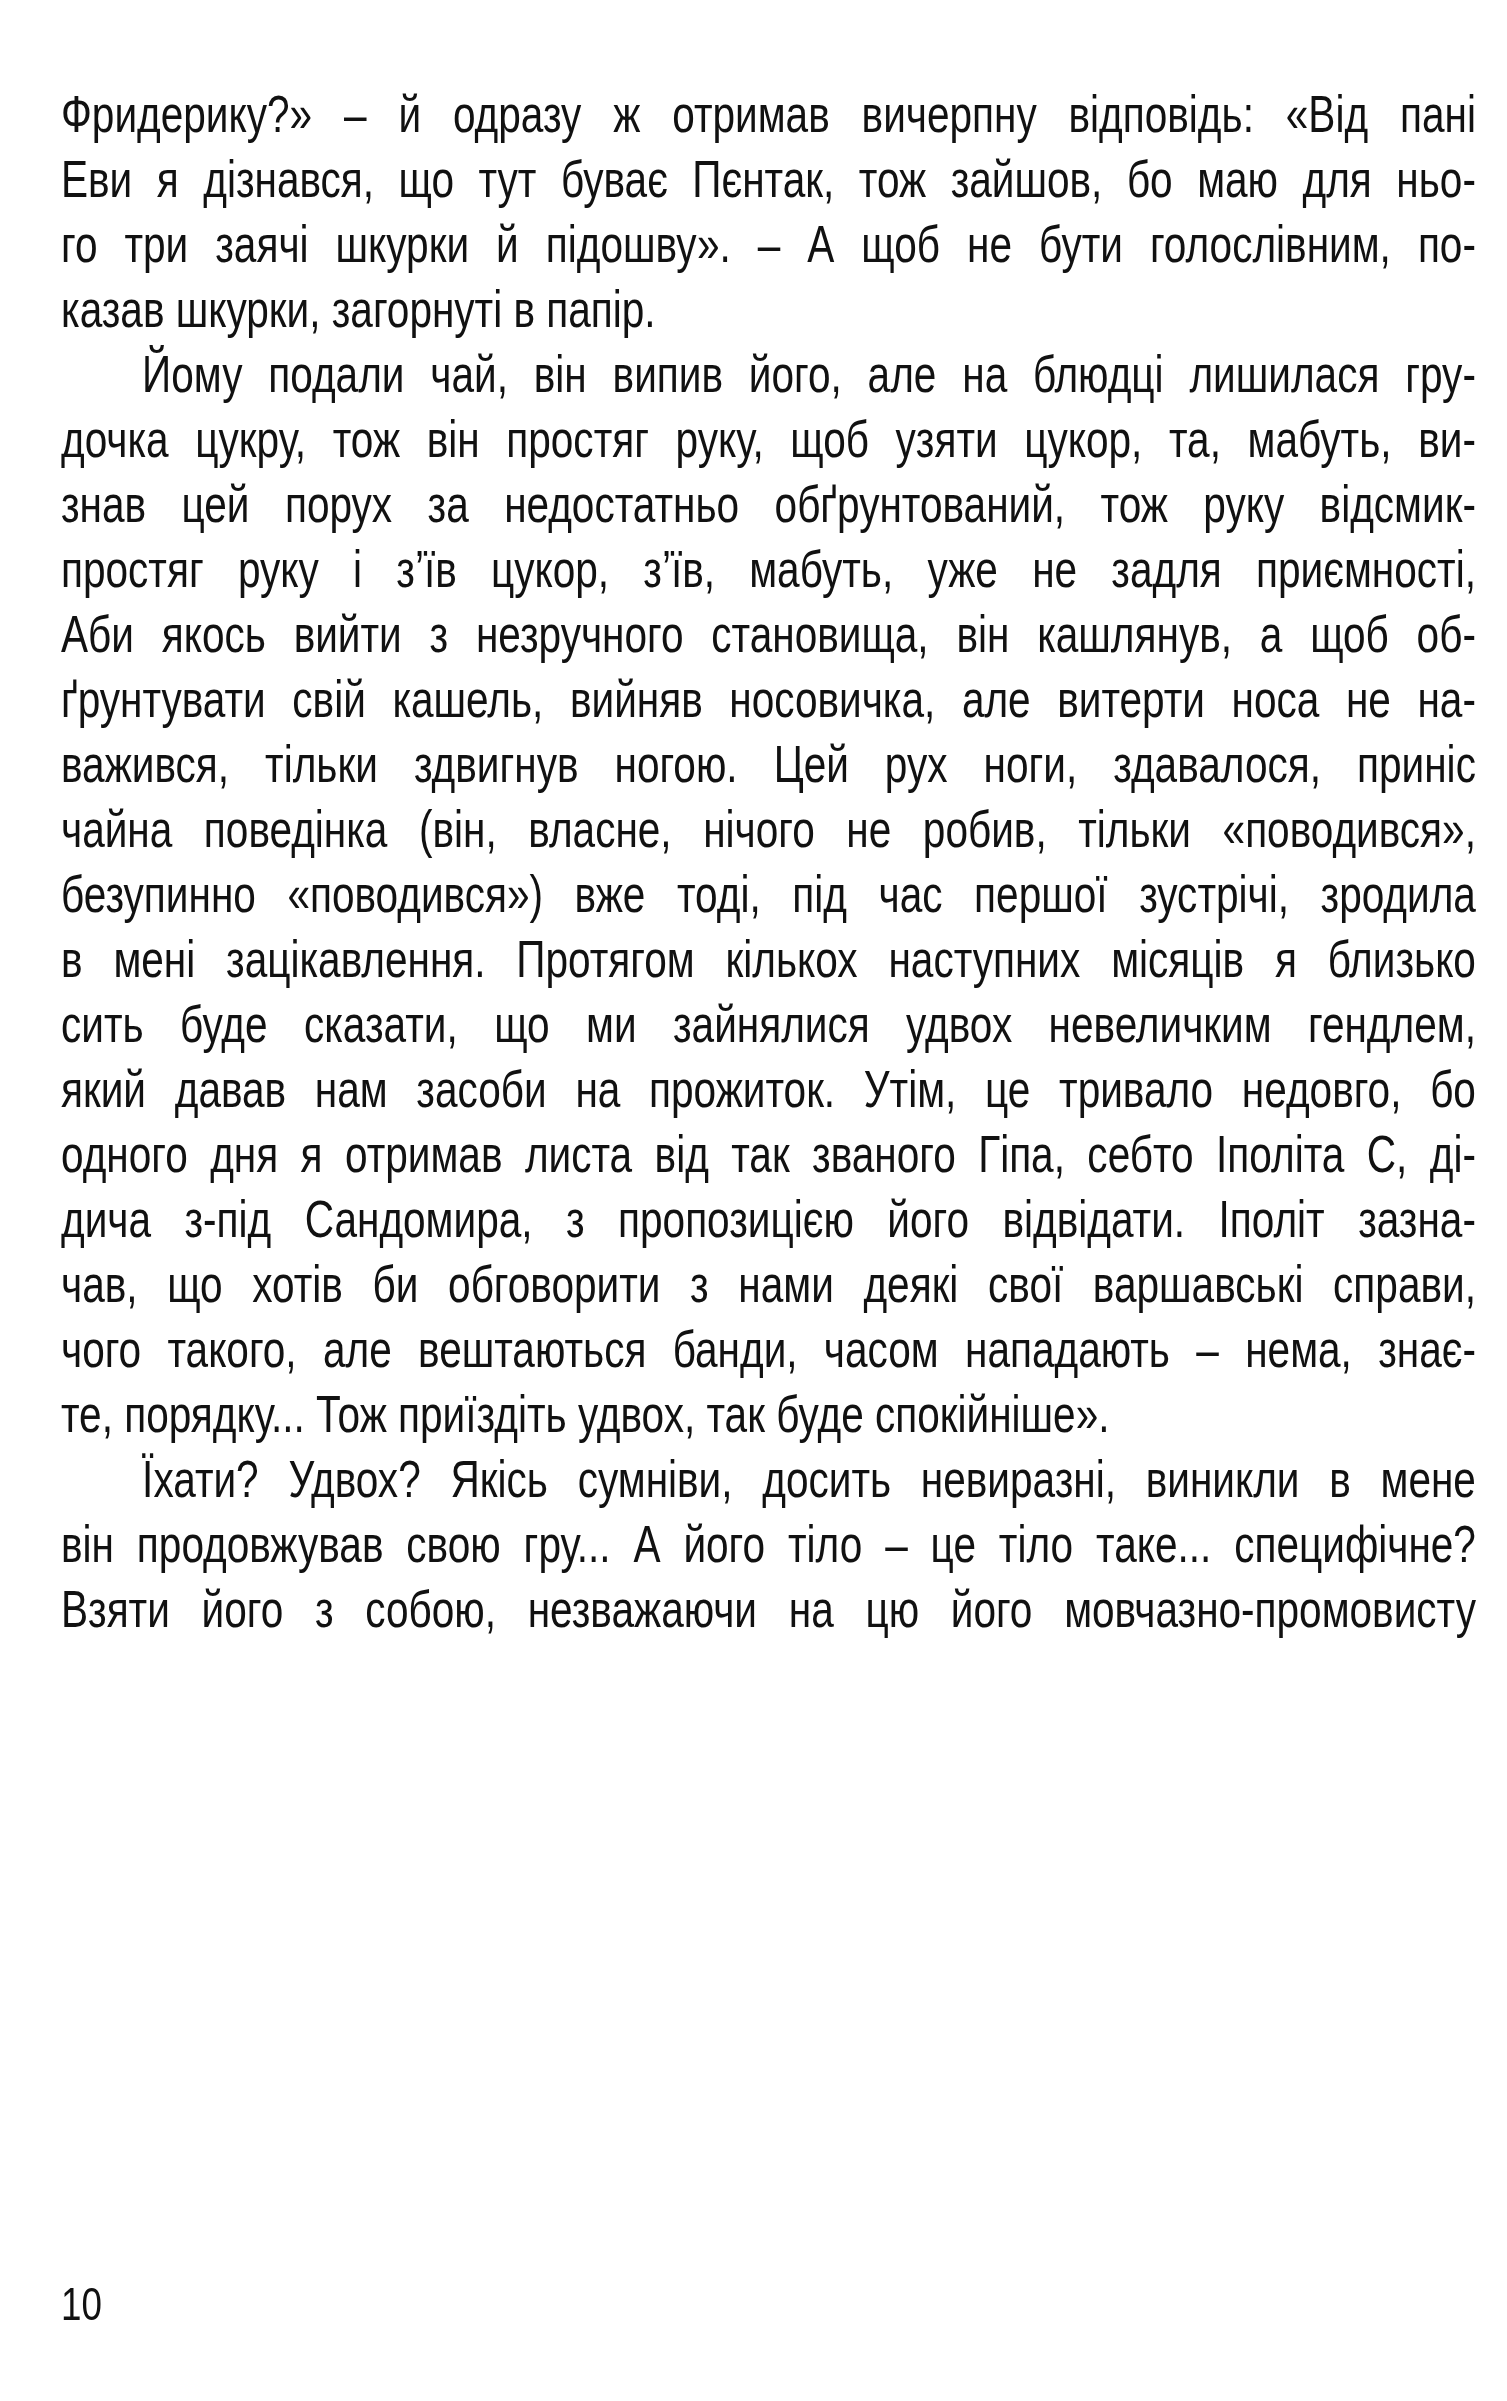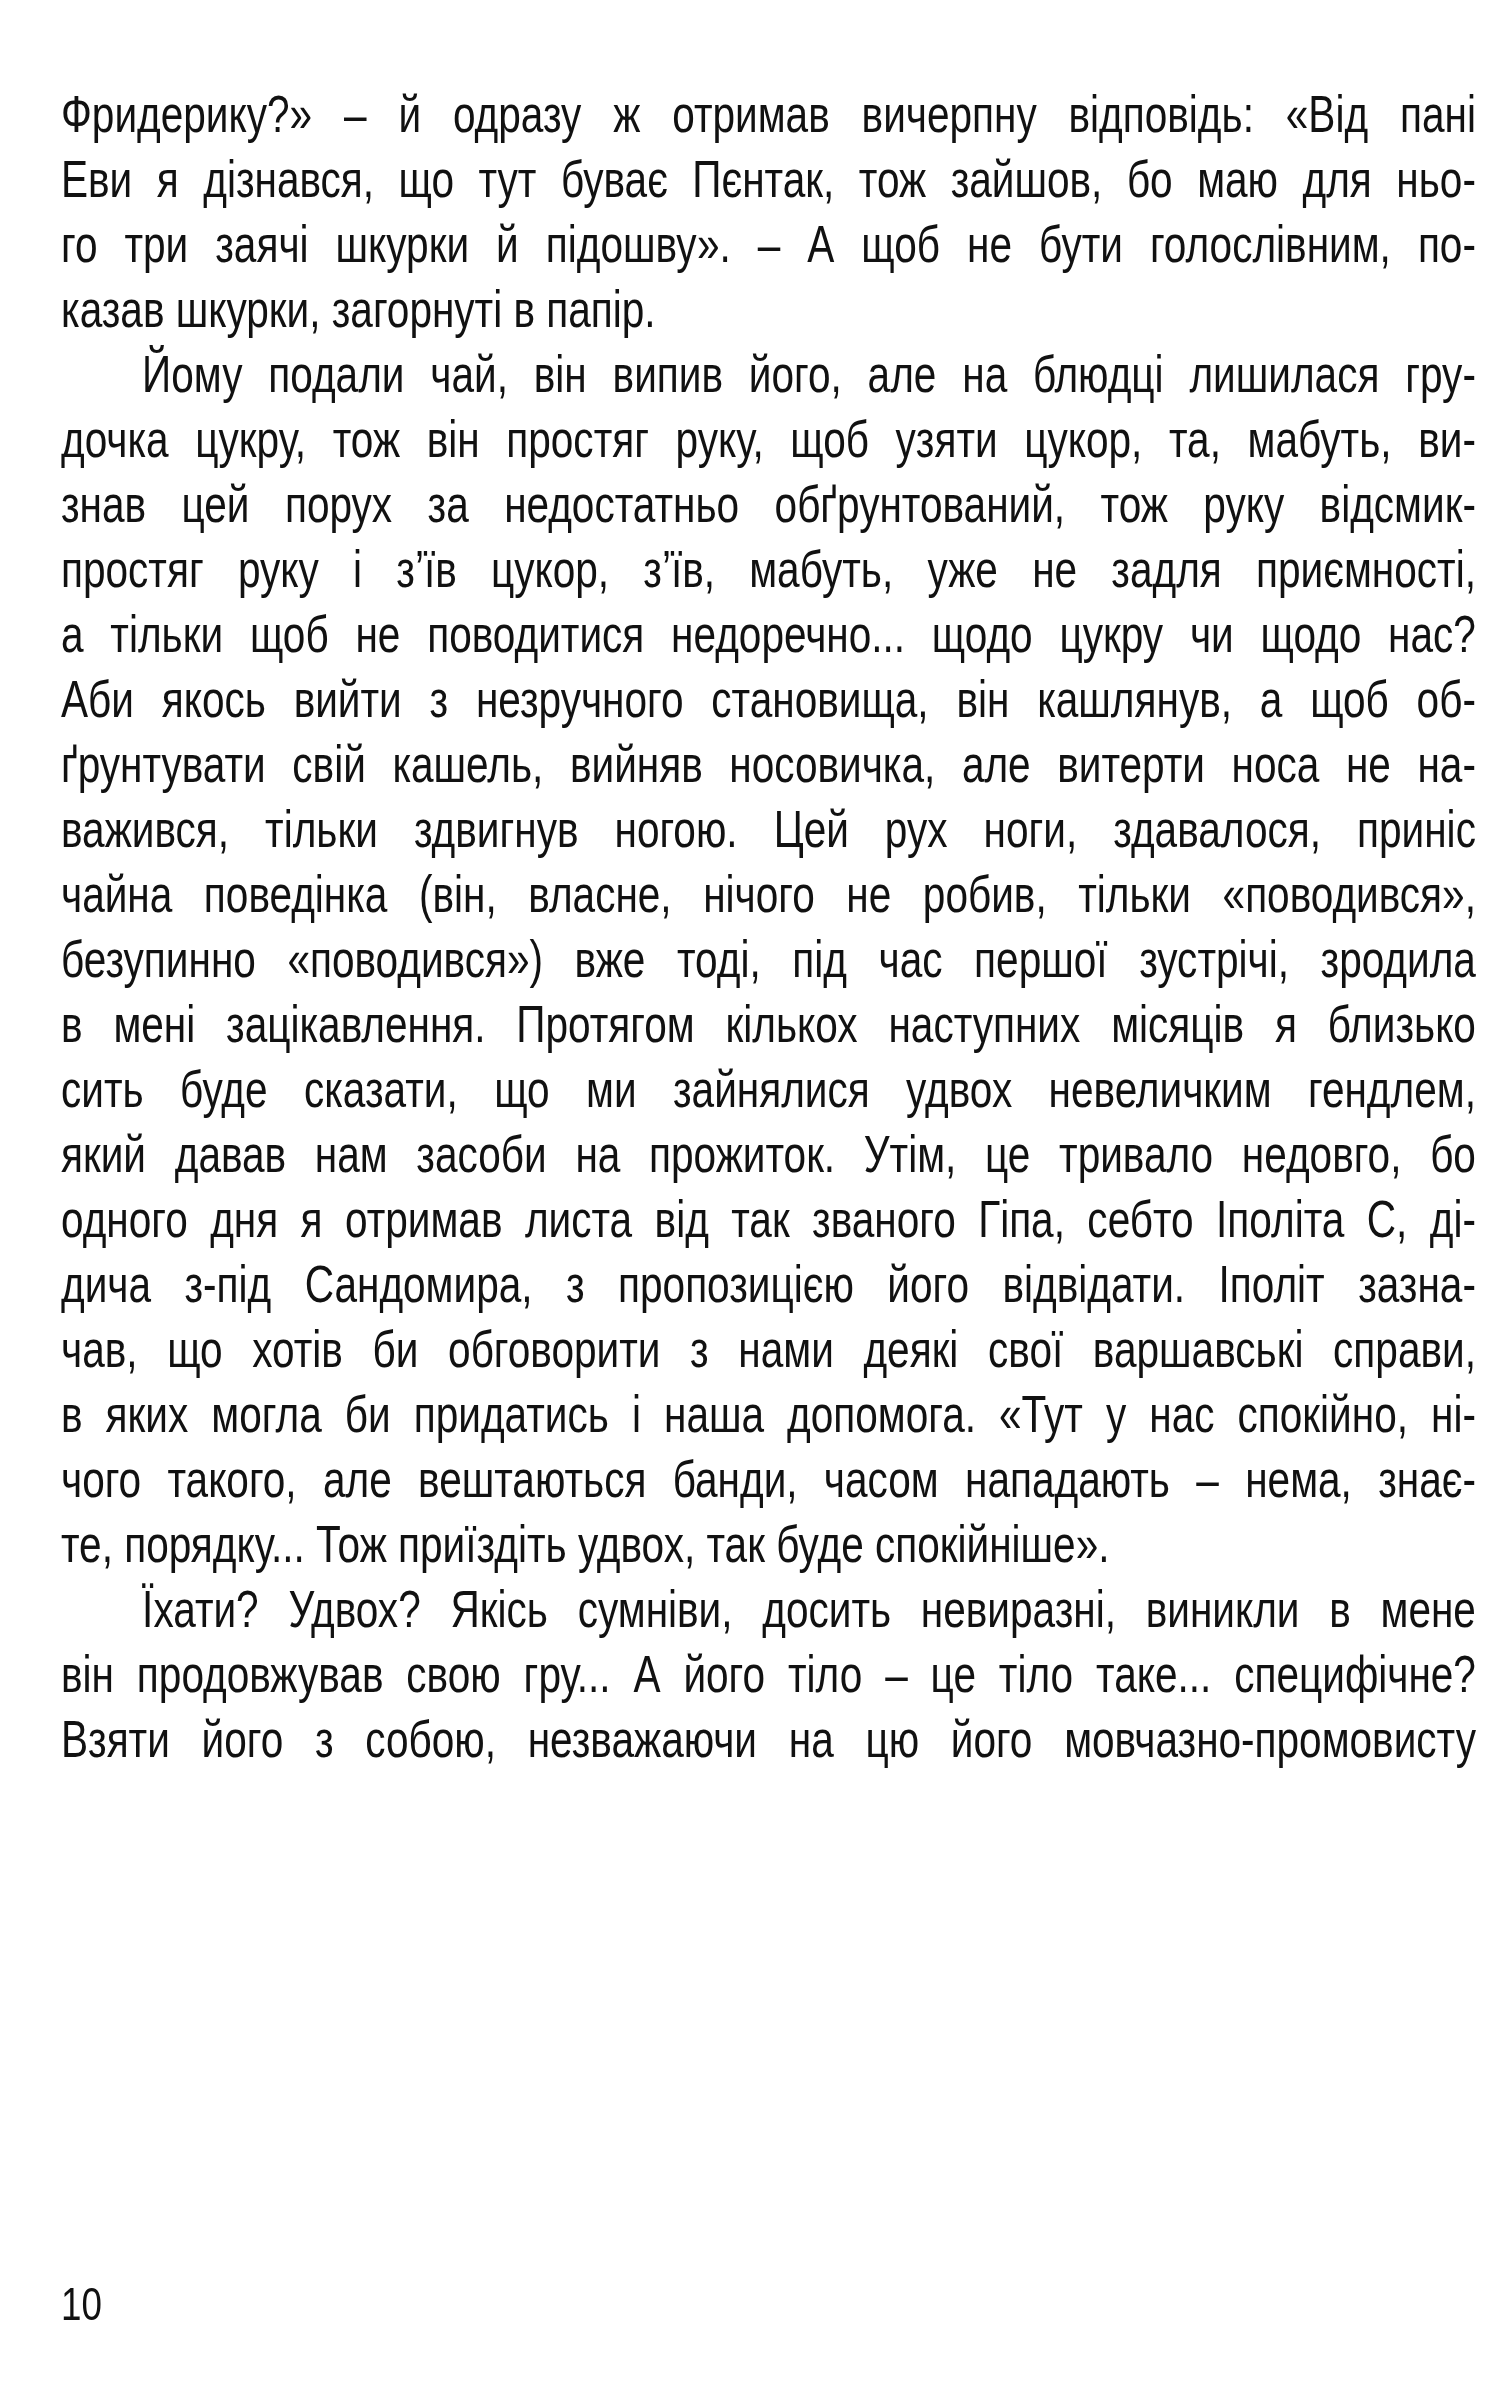--- a/index.html
+++ b/index.html
@@ -29,33 +29,31 @@
 <div class="page">
   <div class="text-block" id="text-block">
       <div class="line"><span class="inner" style="width: 1814px; transform: scaleX(0.78);">Фридерику?» – й одразу ж отримав вичерпну відповідь: «Від пані</span></div>
       <div class="line"><span class="inner" style="width: 1814px; transform: scaleX(0.78);">Еви я дізнався, що тут буває Пєнтак, тож зайшов, бо маю для ньо-</span></div>
       <div class="line"><span class="inner" style="width: 1814px; transform: scaleX(0.78);">го три заячі шкурки й підошву». – А щоб не бути голослівним, по-</span></div>
       <div class="line last"><span class="inner" style="width: 1814px; transform: scaleX(0.78);">казав шкурки, загорнуті в папір.</span></div>
       <div class="line indent"><span class="inner" style="width: 1814px; transform: scaleX(0.78);">Йому подали чай, він випив його, але на блюдці лишилася гру-</span></div>
       <div class="line"><span class="inner" style="width: 1814px; transform: scaleX(0.78);">дочка цукру, тож він простяг руку, щоб узяти цукор, та, мабуть, ви-</span></div>
       <div class="line"><span class="inner" style="width: 1814px; transform: scaleX(0.78);">знав цей порух за недостатньо обґрунтований, тож руку відсмик-</span></div>
       <div class="line"><span class="inner" style="width: 1814px; transform: scaleX(0.78);">простяг руку і з’їв цукор, з’їв, мабуть, уже не задля приємності,</span></div>
-      <div class="line"><span class="inner" style="width: 1814px; transform: scaleX(0.78);">а тільки щоб не поводитися недоречно... щодо цукру чи щодо нас?</span></div>
       <div class="line"><span class="inner" style="width: 1814px; transform: scaleX(0.78);">Аби якось вийти з незручного становища, він кашлянув, а щоб об-</span></div>
       <div class="line"><span class="inner" style="width: 1814px; transform: scaleX(0.78);">ґрунтувати свій кашель, вийняв носовичка, але витерти носа не на-</span></div>
       <div class="line"><span class="inner" style="width: 1814px; transform: scaleX(0.78);">важився, тільки здвигнув ногою. Цей рух ноги, здавалося, приніс</span></div>
       <div class="line"><span class="inner" style="width: 1814px; transform: scaleX(0.78);">чайна поведінка (він, власне, нічого не робив, тільки «поводився»,</span></div>
       <div class="line"><span class="inner" style="width: 1814px; transform: scaleX(0.78);">безупинно «поводився») вже тоді, під час першої зустрічі, зродила</span></div>
       <div class="line"><span class="inner" style="width: 1814px; transform: scaleX(0.78);">в мені зацікавлення. Протягом кількох наступних місяців я близько</span></div>
       <div class="line"><span class="inner" style="width: 1814px; transform: scaleX(0.78);">сить буде сказати, що ми зайнялися удвох невеличким гендлем,</span></div>
       <div class="line"><span class="inner" style="width: 1814px; transform: scaleX(0.78);">який давав нам засоби на прожиток. Утім, це тривало недовго, бо</span></div>
       <div class="line"><span class="inner" style="width: 1814px; transform: scaleX(0.78);">одного дня я отримав листа від так званого Гіпа, себто Іполіта С, ді-</span></div>
       <div class="line"><span class="inner" style="width: 1814px; transform: scaleX(0.78);">дича з-під Сандомира, з пропозицією його відвідати. Іполіт зазна-</span></div>
       <div class="line"><span class="inner" style="width: 1814px; transform: scaleX(0.78);">чав, що хотів би обговорити з нами деякі свої варшавські справи,</span></div>
-      <div class="line"><span class="inner" style="width: 1814px; transform: scaleX(0.78);">в яких могла би придатись і наша допомога. «Тут у нас спокійно, ні-</span></div>
       <div class="line"><span class="inner" style="width: 1814px; transform: scaleX(0.78);">чого такого, але вештаються банди, часом нападають – нема, знає-</span></div>
       <div class="line last"><span class="inner" style="width: 1814px; transform: scaleX(0.78);">те, порядку... Тож приїздіть удвох, так буде спокійніше».</span></div>
       <div class="line indent"><span class="inner" style="width: 1814px; transform: scaleX(0.78);">Їхати? Удвох? Якісь сумніви, досить невиразні, виникли в мене</span></div>
       <div class="line"><span class="inner" style="width: 1814px; transform: scaleX(0.78);">він продовжував свою гру... А його тіло – це тіло таке... специфічне?</span></div>
       <div class="line"><span class="inner" style="width: 1814px; transform: scaleX(0.78);">Взяти його з собою, незважаючи на цю його мовчазно-промовисту</span></div>
     </div>
   <div class="page-number">10</div>
 </div>
 
 

